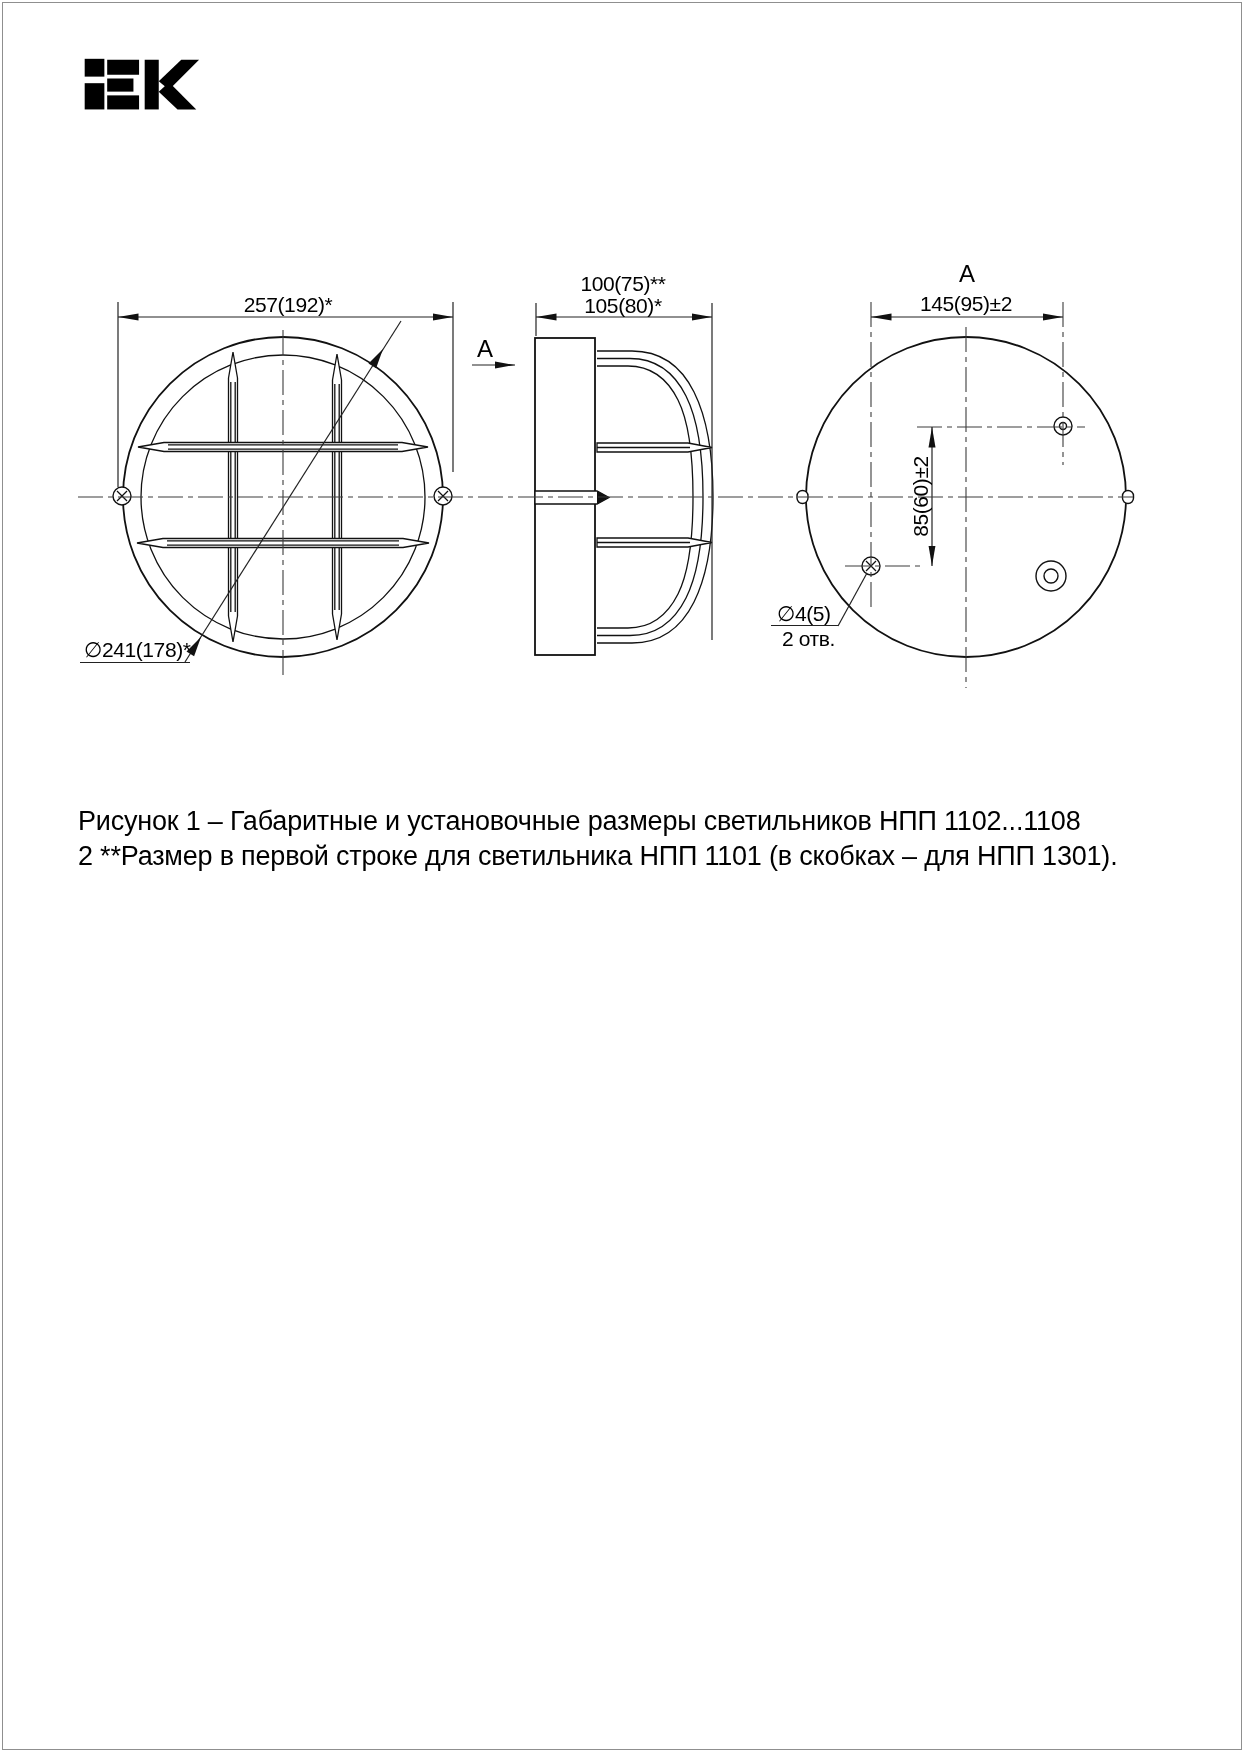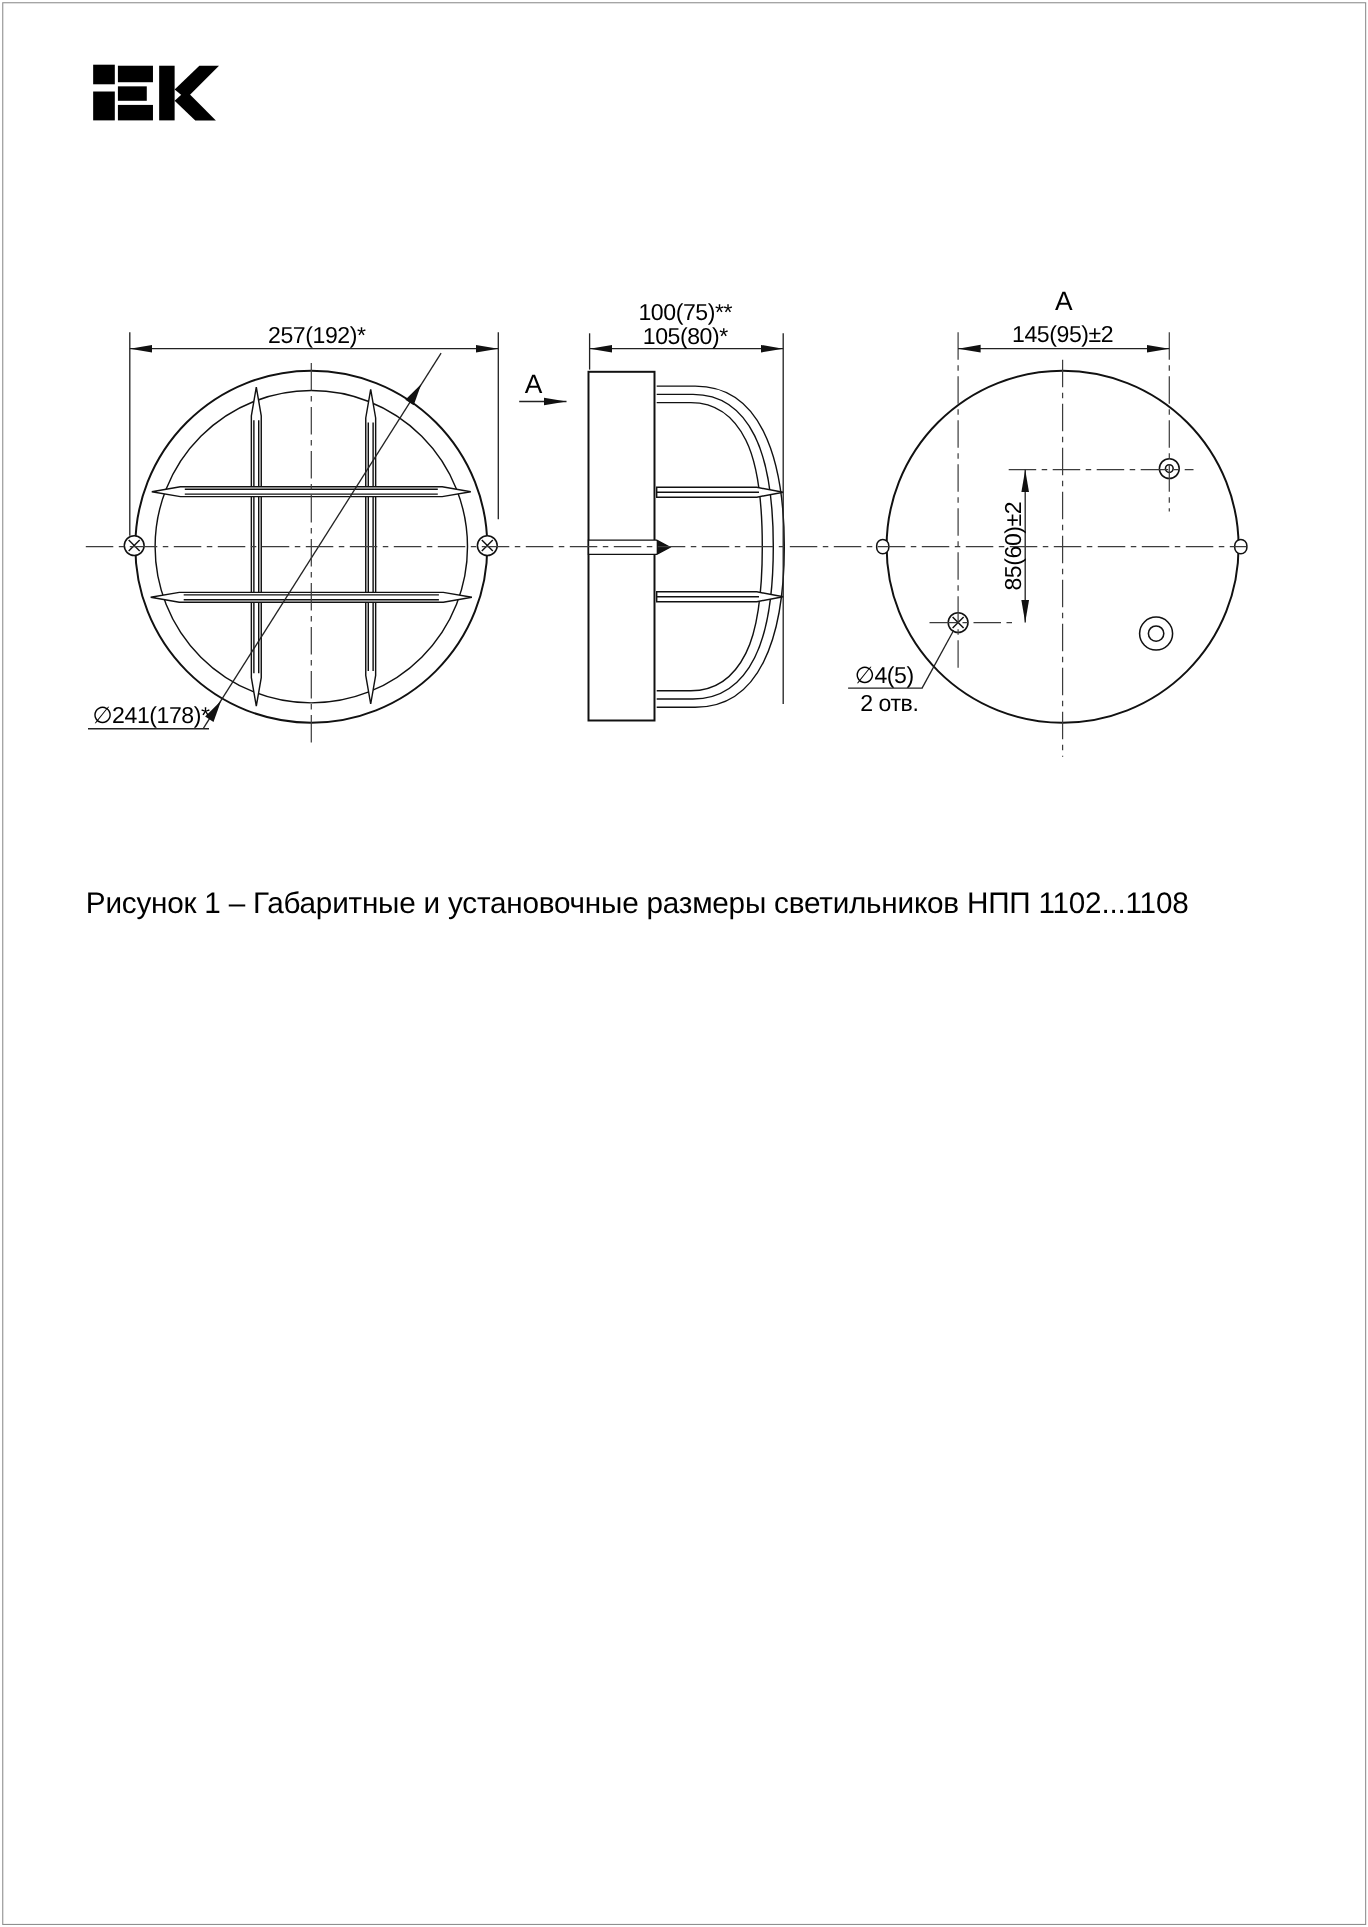--- a/index.html
+++ b/index.html
@@ -180,14 +180,15 @@
 
     <text class="vlabel" x="967" y="282" text-anchor="middle">A</text>
     <text class="dim" x="966" y="311" text-anchor="middle">145(95)±2</text>
     <text class="dim" transform="translate(928,496.5) rotate(-90)" text-anchor="middle">85(60)±2</text>
     <text class="dim" x="777" y="621" text-anchor="start">∅4(5)</text>
     <text class="dim" x="782" y="646" text-anchor="start">2 отв.</text>
   </svg>
 
   <div class="caption">
     <div>Рисунок 1 – Габаритные и установочные размеры светильников НПП 1102...1108</div>
+    <div>2 **Размер в первой строке для светильника НПП 1101 (в скобках – для НПП 1301).</div>
   </div>
 </div>
 
 </body></html>

